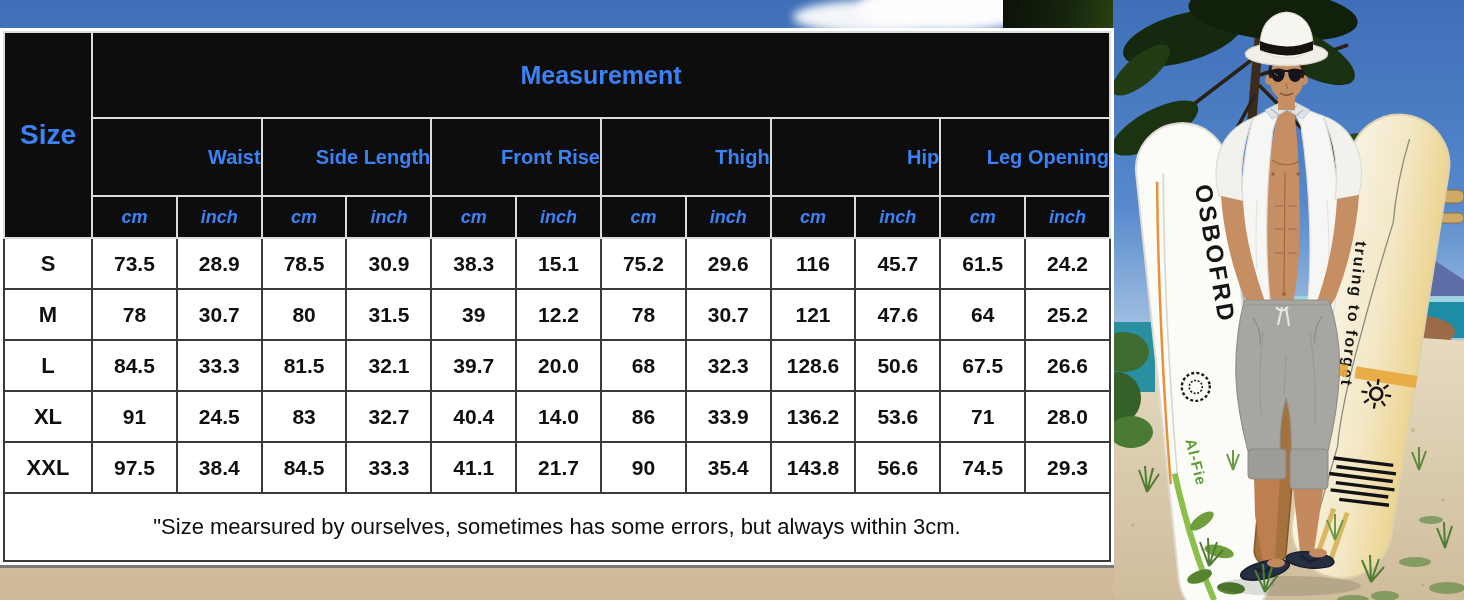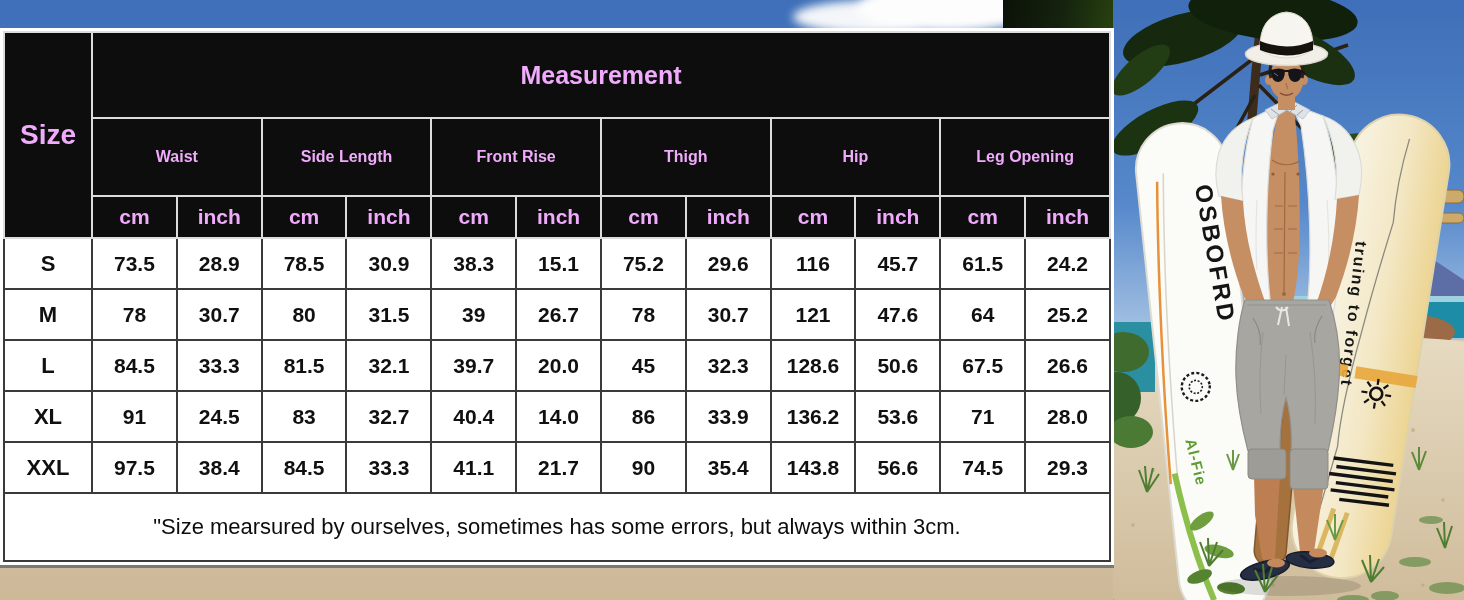--- a/index.html
+++ b/index.html
@@ -16,26 +16,26 @@
   .bg-treecorner{position:absolute;left:1003px;top:0;width:111px;height:29px;
                  background:linear-gradient(100deg,#0b1107 0%,#15240e 55%,#28420f 100%);}
   
   .photo{position:absolute;right:0;top:0;width:351px;height:600px;}
   .photo svg{display:block;width:351px;height:600px;}
   
   .chart-wrap{position:absolute;left:0;top:28px;width:1114px;background:#ffffff;
               padding:3px;box-sizing:border-box;border-bottom:3px solid #787878;}
   table.size-table{width:100%;border-collapse:collapse;table-layout:fixed;}
   col.c-size{width:88px;}
-  .size-table thead th{background:#0d0d0d;color:#f0abfc;border:2px solid #dcdcdc;
+  .size-table thead th{background:#0d0d0d;color:#3b82f6;border:2px solid #dcdcdc;
                        font-weight:bold;padding:0;}
   th.size-h{font-size:28px;}
   th.meas-h{font-size:25px;height:84px;}
-  tr.group-row th{font-size:16px;height:76px;}
-  tr.unit-row th{font-size:21px;height:40px;}
+  tr.group-row th{font-size:20px;height:76px;text-align:right;}
+  tr.unit-row th{font-size:18px;height:40px;font-style:italic;}
   .size-table tbody td{background:#fff;color:#101010;border:2px solid #3a3a3a;
                        text-align:center;font-weight:bold;font-size:21px;height:49px;padding:0;}
   .size-table tbody td.size-cell{font-size:22px;}
   .size-table tfoot td{background:#fff;border:2px solid #3a3a3a;text-align:center;
                        font-weight:normal;font-size:22px;color:#0d0d0d;height:66px;padding:0;}
 </style>
 </head>
 <body>
 
 <div class="scene">
@@ -354,37 +354,37 @@
             <td>61.5</td>
             <td>24.2</td>
           </tr>
           <tr>
             <td class="size-cell">M</td>
             <td>78</td>
             <td>30.7</td>
             <td>80</td>
             <td>31.5</td>
             <td>39</td>
-            <td>26.7</td>
+            <td>12.2</td>
             <td>78</td>
             <td>30.7</td>
             <td>121</td>
             <td>47.6</td>
             <td>64</td>
             <td>25.2</td>
           </tr>
           <tr>
             <td class="size-cell">L</td>
             <td>84.5</td>
             <td>33.3</td>
             <td>81.5</td>
             <td>32.1</td>
             <td>39.7</td>
             <td>20.0</td>
-            <td>45</td>
+            <td>68</td>
             <td>32.3</td>
             <td>128.6</td>
             <td>50.6</td>
             <td>67.5</td>
             <td>26.6</td>
           </tr>
           <tr>
             <td class="size-cell">XL</td>
             <td>91</td>
             <td>24.5</td>

